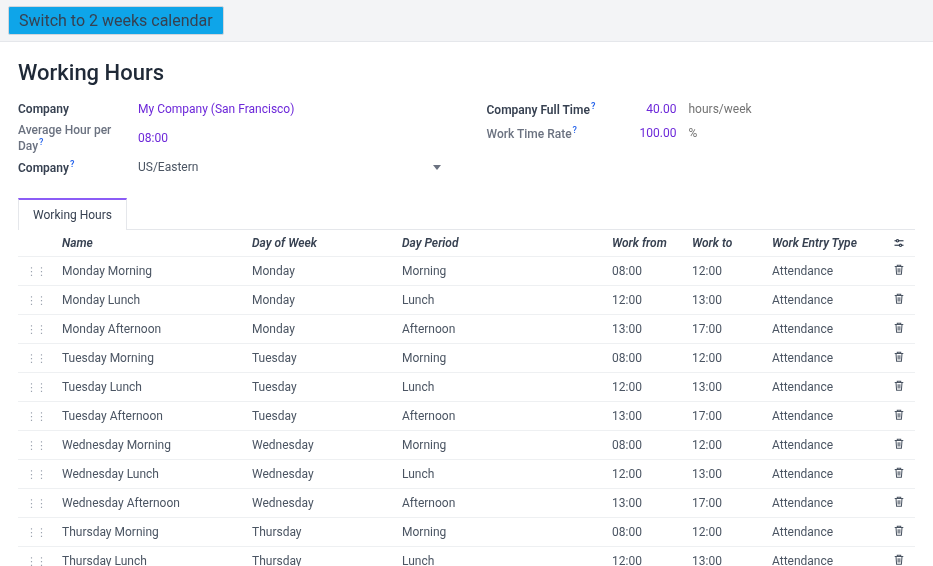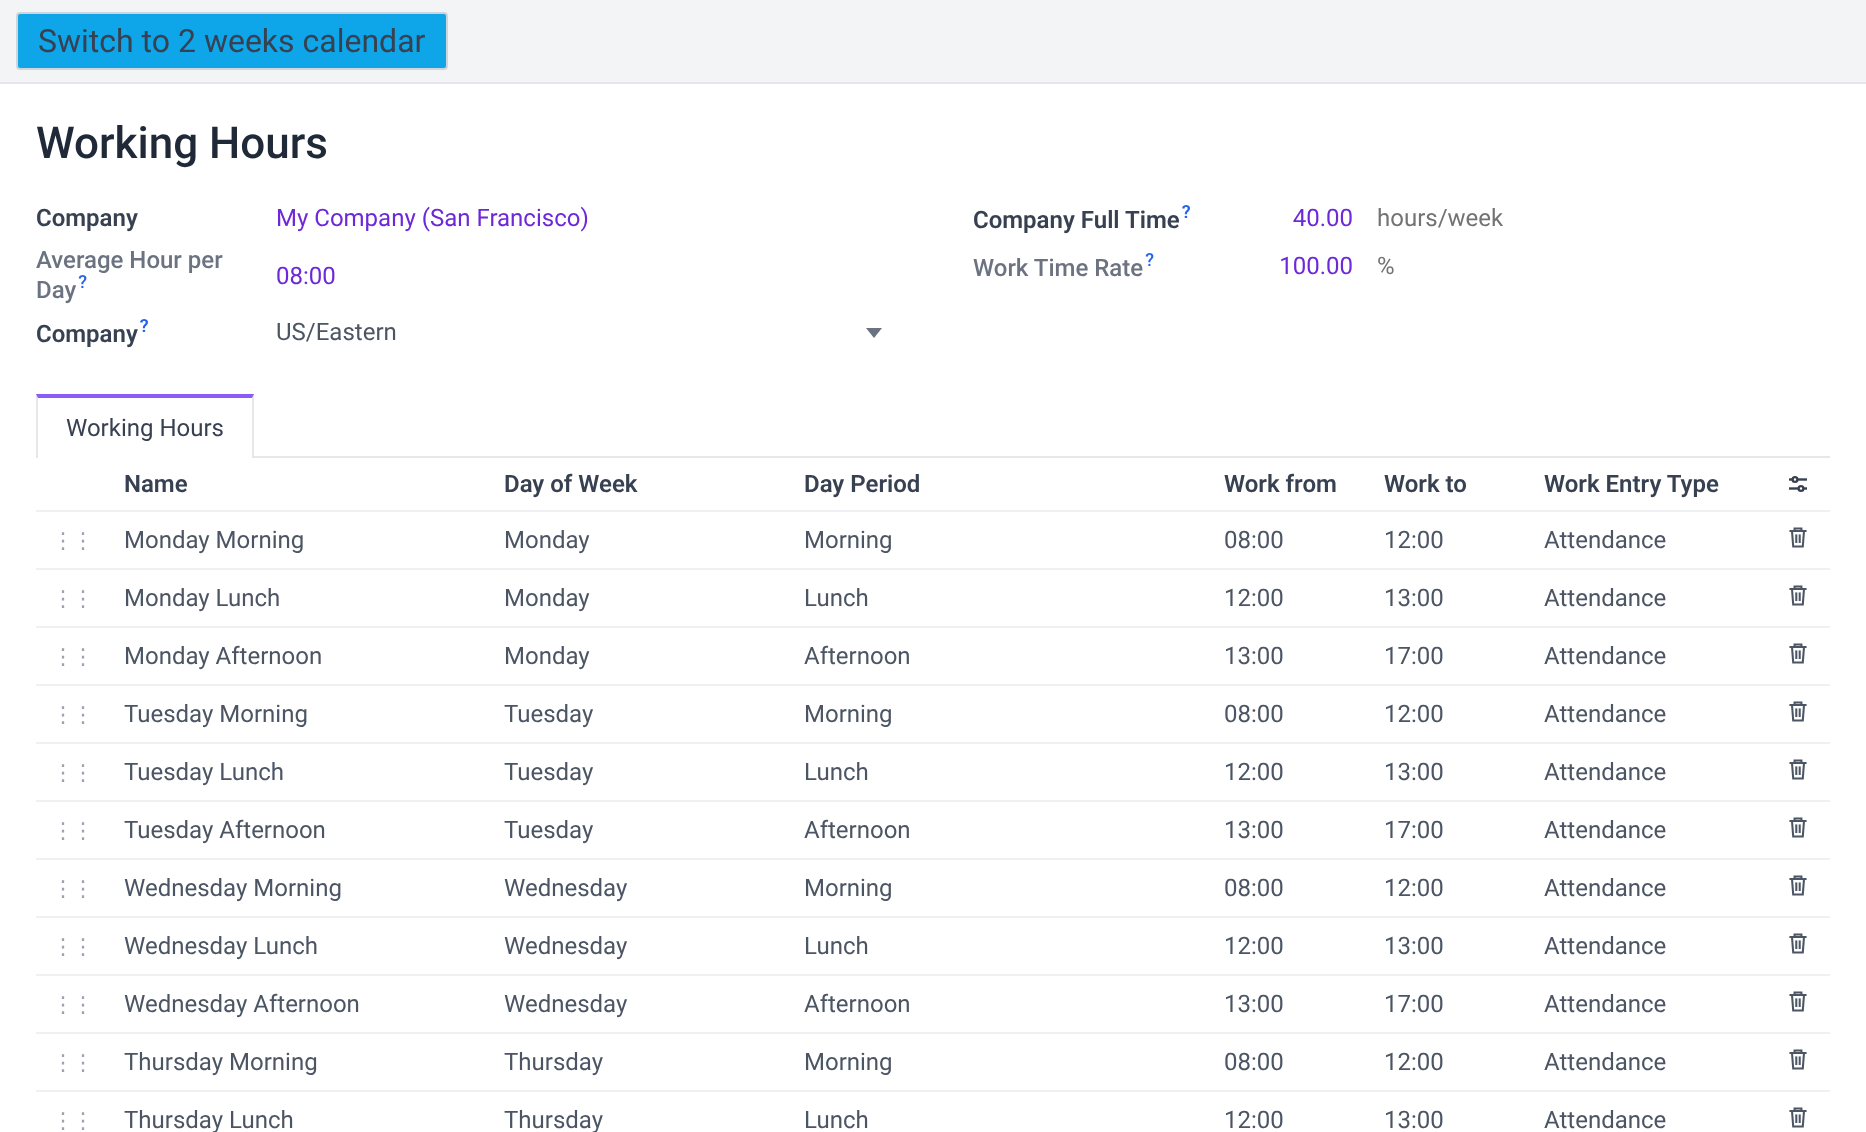--- a/index.html
+++ b/index.html
@@ -96,20 +96,21 @@
   }
   table.wh th, table.wh td {
     text-align: left;
     padding: 6px 8px;
     font-size: 12px;
     border-bottom: 1px solid #eef0f2;
   }
   table.wh th {
     font-weight: 600;
     color: #374151;
+    font-style: italic;
   }
   table.wh td { color: #4b5563; }
   col.handle   { width: 24px; }
   col.name     { width: 190px; }
   col.dow      { width: 150px; }
   col.period   { width: 210px; }
   col.from     { width: 80px; }
   col.to       { width: 80px; }
   col.type     { width: auto; }
   col.trash    { width: 30px; }

